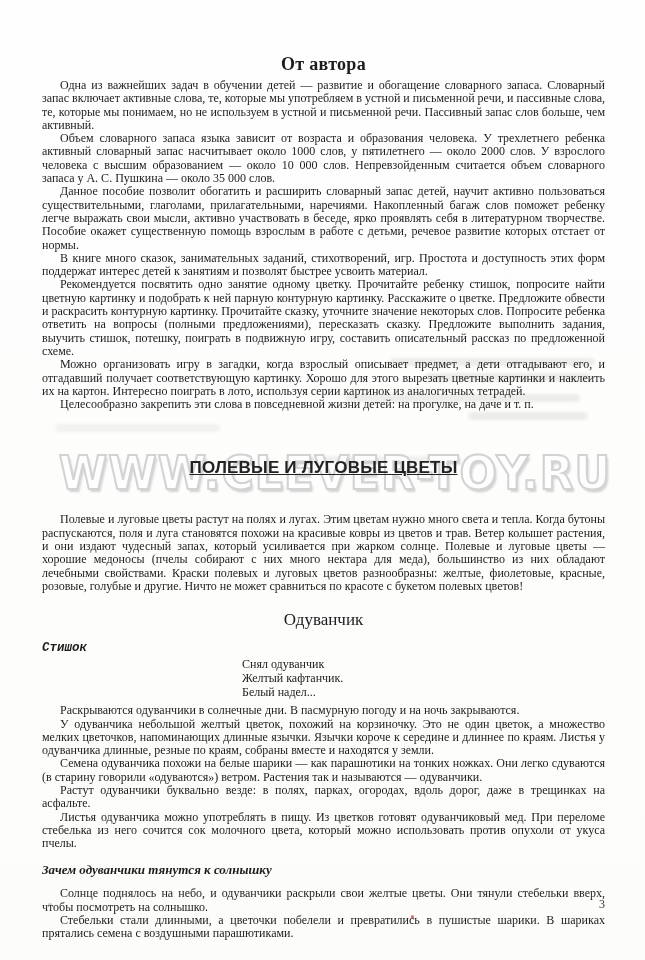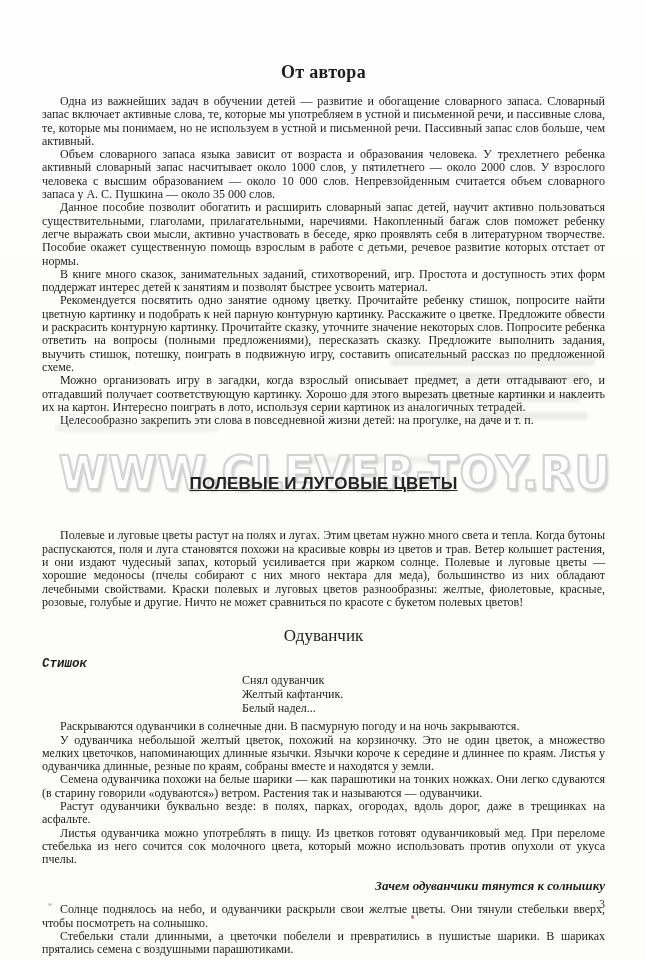--- a/index.html
+++ b/index.html
@@ -11,21 +11,21 @@
     color:#1c1c1c;
     overflow:hidden;
     margin:0 auto;
   }
   .content{
     position:absolute;
     left:42px;right:40px;top:0;
     z-index:2;
   }
   h1.serif-title{
-    margin:12px;padding-top:50px;
+    margin:4px;padding-top:50px;
     font-size:18px;line-height:21px;
     font-weight:bold;text-align:center;
     letter-spacing:.3px;
   }
   .body-text p{
     margin:0;
     font-size:12px;line-height:13.3px;
     text-align:justify;
     text-indent:18px;
   }
@@ -53,21 +53,21 @@
     margin:2px 0 0 200px;
     font-size:12px;line-height:14px;
   }
   .poem div{white-space:pre;}
   .dandelion-text{padding-top:5px;}
   .sub-title{
     margin:0;
     padding-top:12px;padding-bottom:10px;
     font-size:13px;line-height:15px;
     font-weight:bold;font-style:italic;
-    text-align:right;
+    text-align:left;
   }
   .page-number{
     position:absolute;
     right:40px;top:897px;
     font-size:12px;color:#333;
     z-index:2;
   }
   
   .watermark{
     position:absolute;

